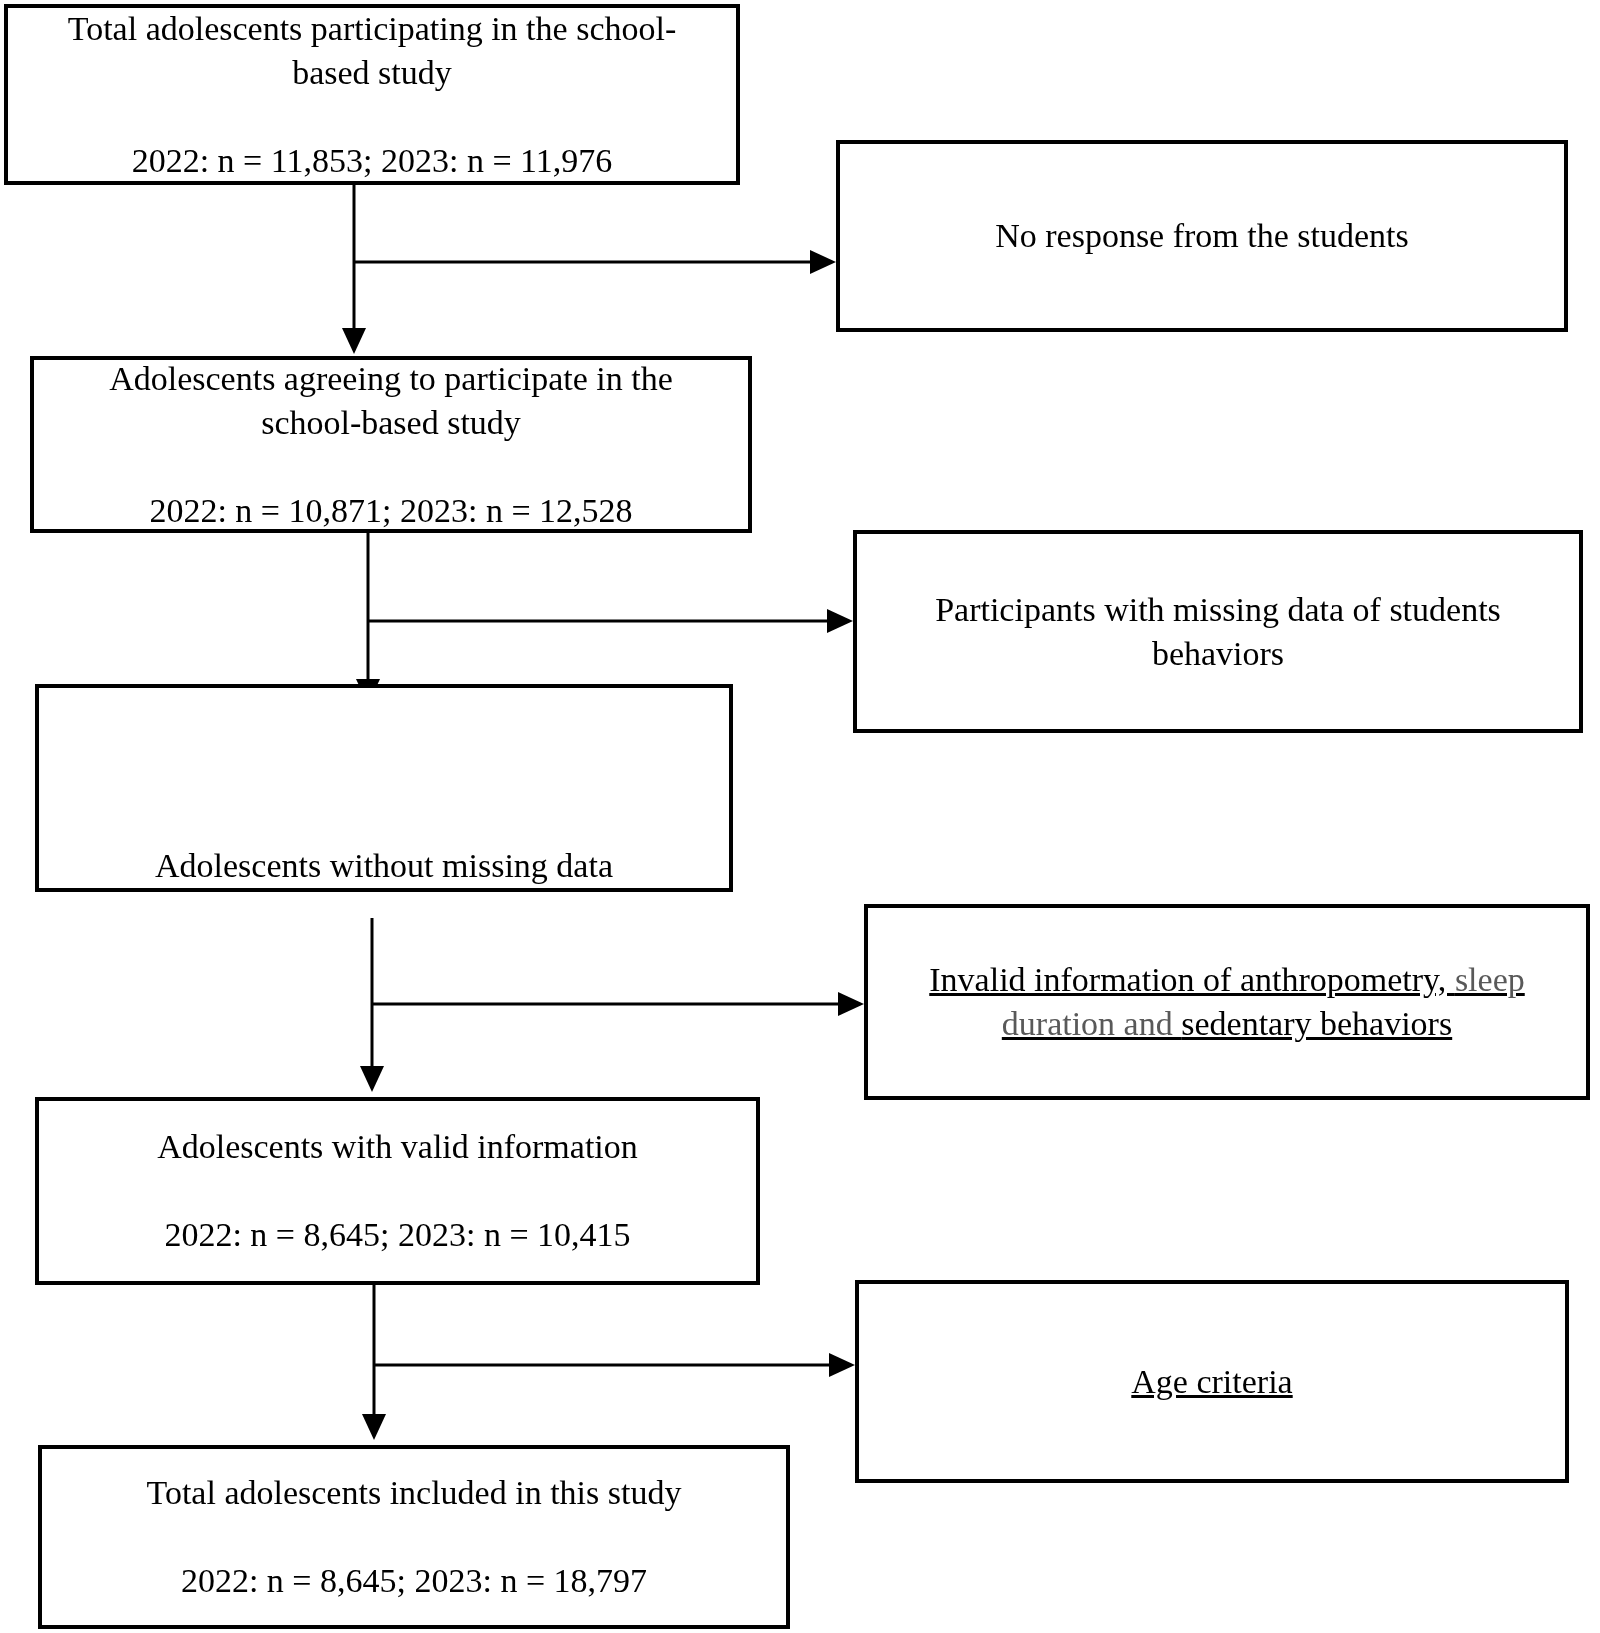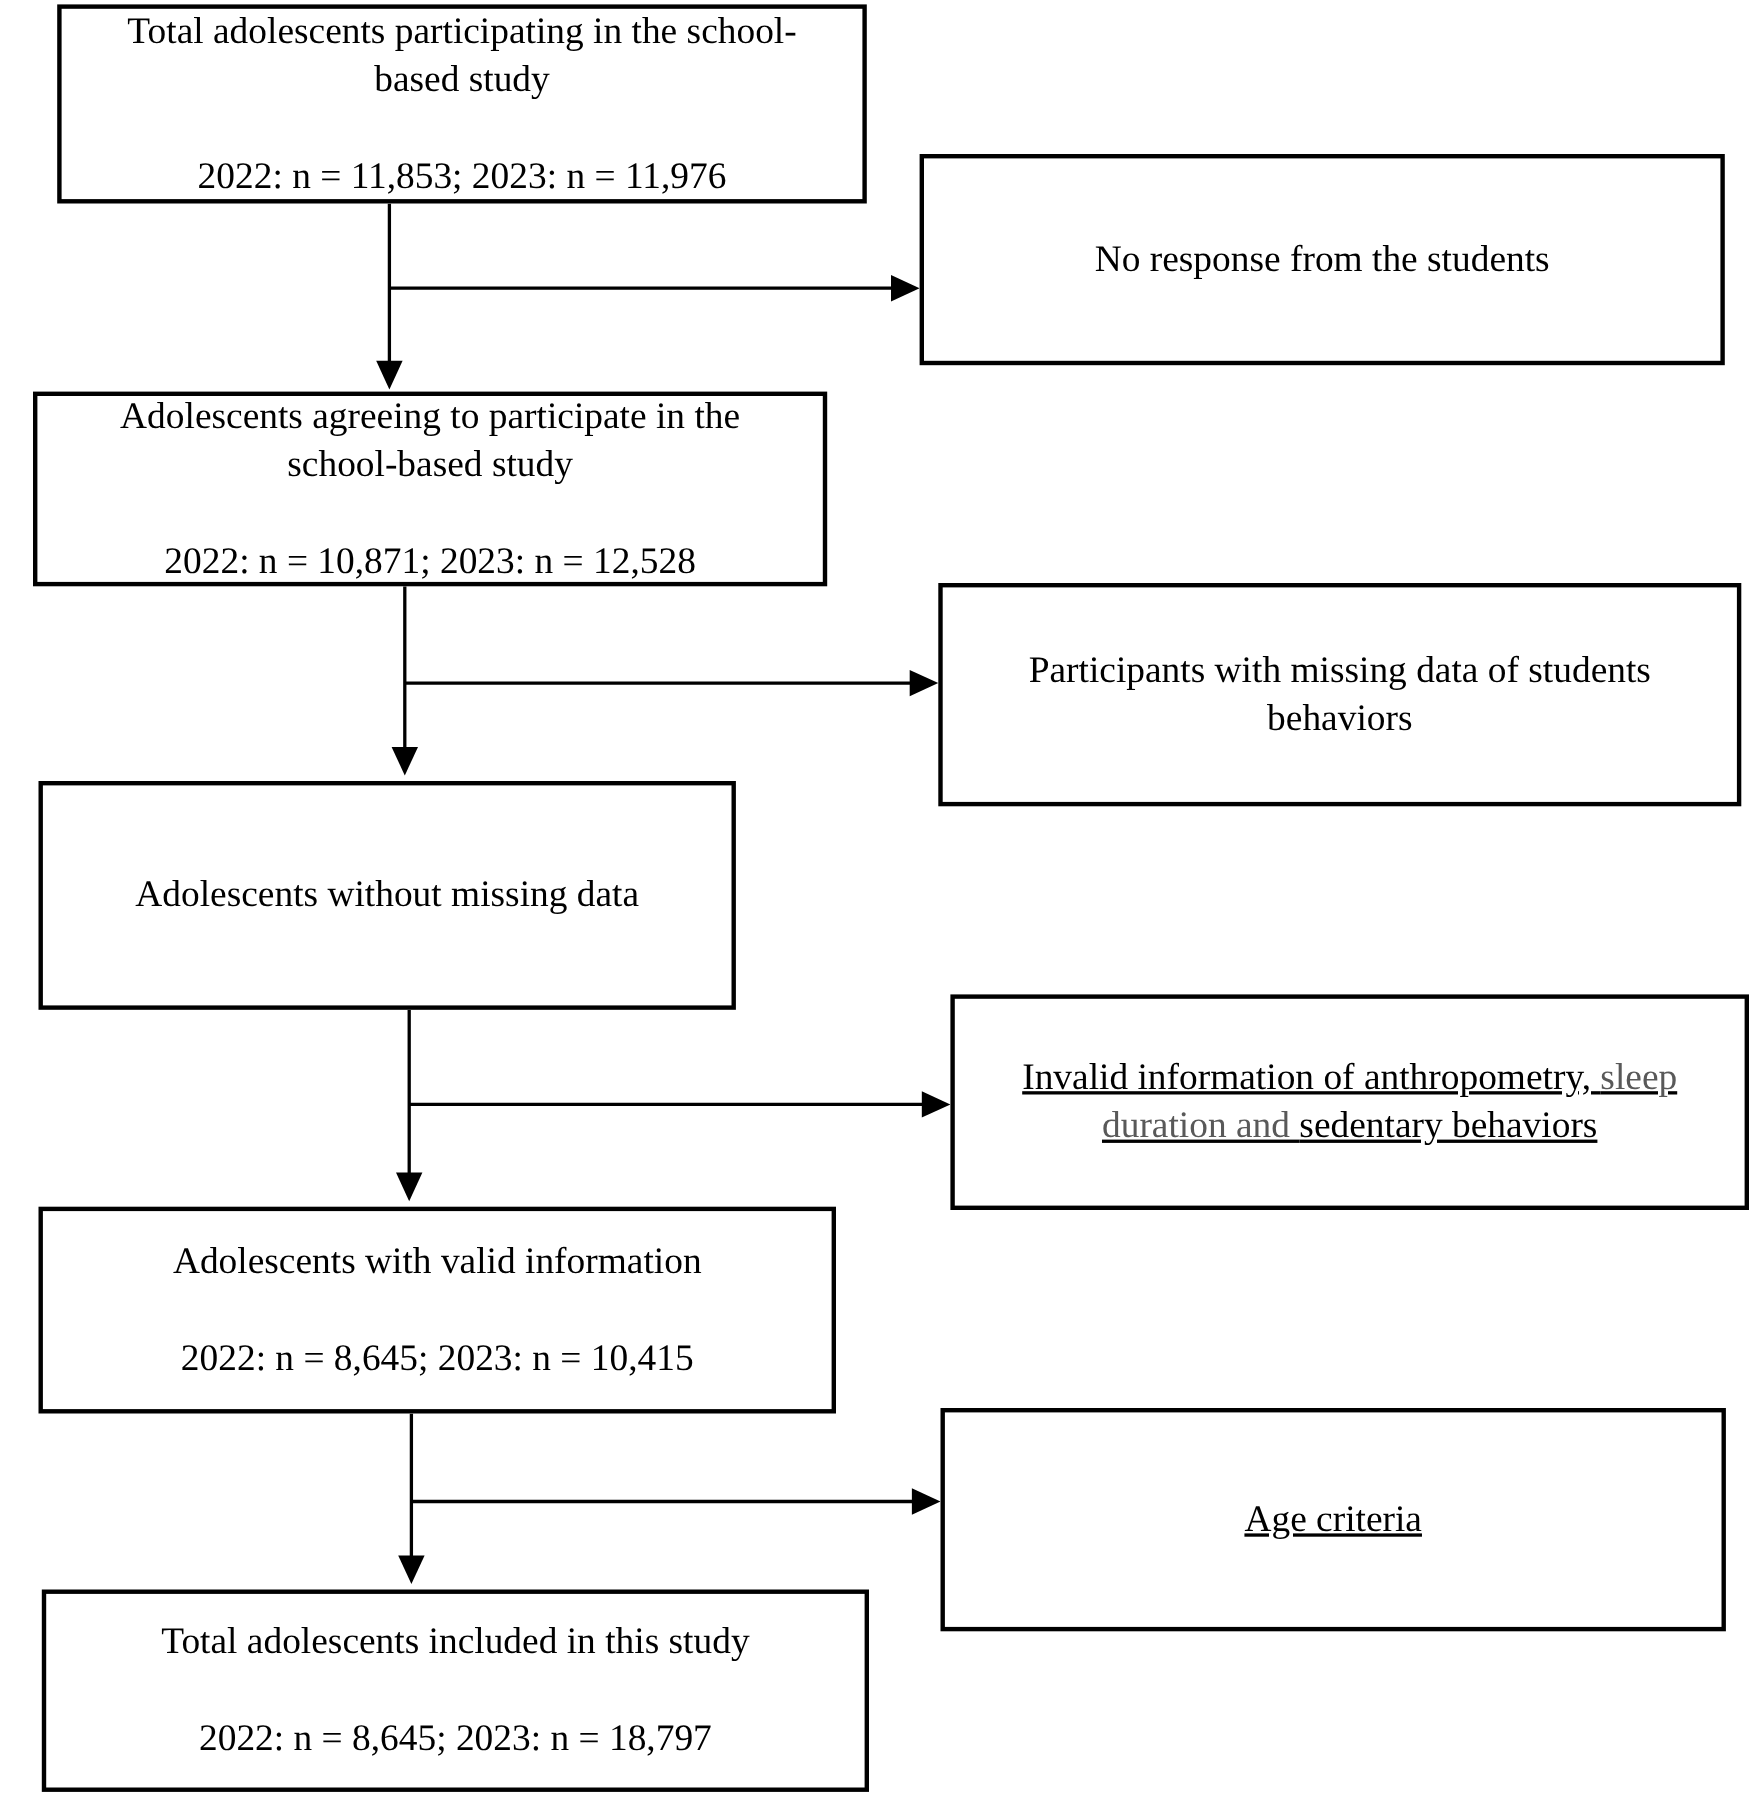--- a/index.html
+++ b/index.html
@@ -46,25 +46,25 @@
     position: absolute;
     left: 0; top: 0;
     width: 1600px;
     height: 1633px;
     z-index: 1;
   }
   svg.connectors line { stroke: var(--c-border); stroke-width: 3; }
   svg.connectors polygon { fill: var(--c-border); stroke: none; }
 
   
-  #box-l1 { left: 4px;   top: 4px;    width: 736px; height: 181px; margin-left: 48px; }
+  #box-l1 { left: 4px;   top: 4px;    width: 736px; height: 181px; }
   #box-r1 { left: 836px; top: 140px;  width: 732px; height: 192px; }
   #box-l2 { left: 30px;  top: 356px;  width: 722px; height: 177px; }
   #box-r2 { left: 853px; top: 530px;  width: 730px; height: 203px; }
-  #box-l3 { left: 35px;  top: 710px;  width: 634px; height: 208px; }
+  #box-l3 { left: 35px;  top: 684px;  width: 698px; height: 208px; justify-content: flex-end; }
   #box-r3 { left: 864px; top: 904px;  width: 726px; height: 196px; text-decoration: underline; }
   #box-l4 { left: 35px;  top: 1097px; width: 725px; height: 188px; }
   #box-r4 { left: 855px; top: 1280px; width: 714px; height: 203px; text-decoration: underline; }
   #box-l5 { left: 38px;  top: 1445px; width: 752px; height: 184px; }
 </style>
 </head>
 <body>
 
 <div class="canvas">
 

